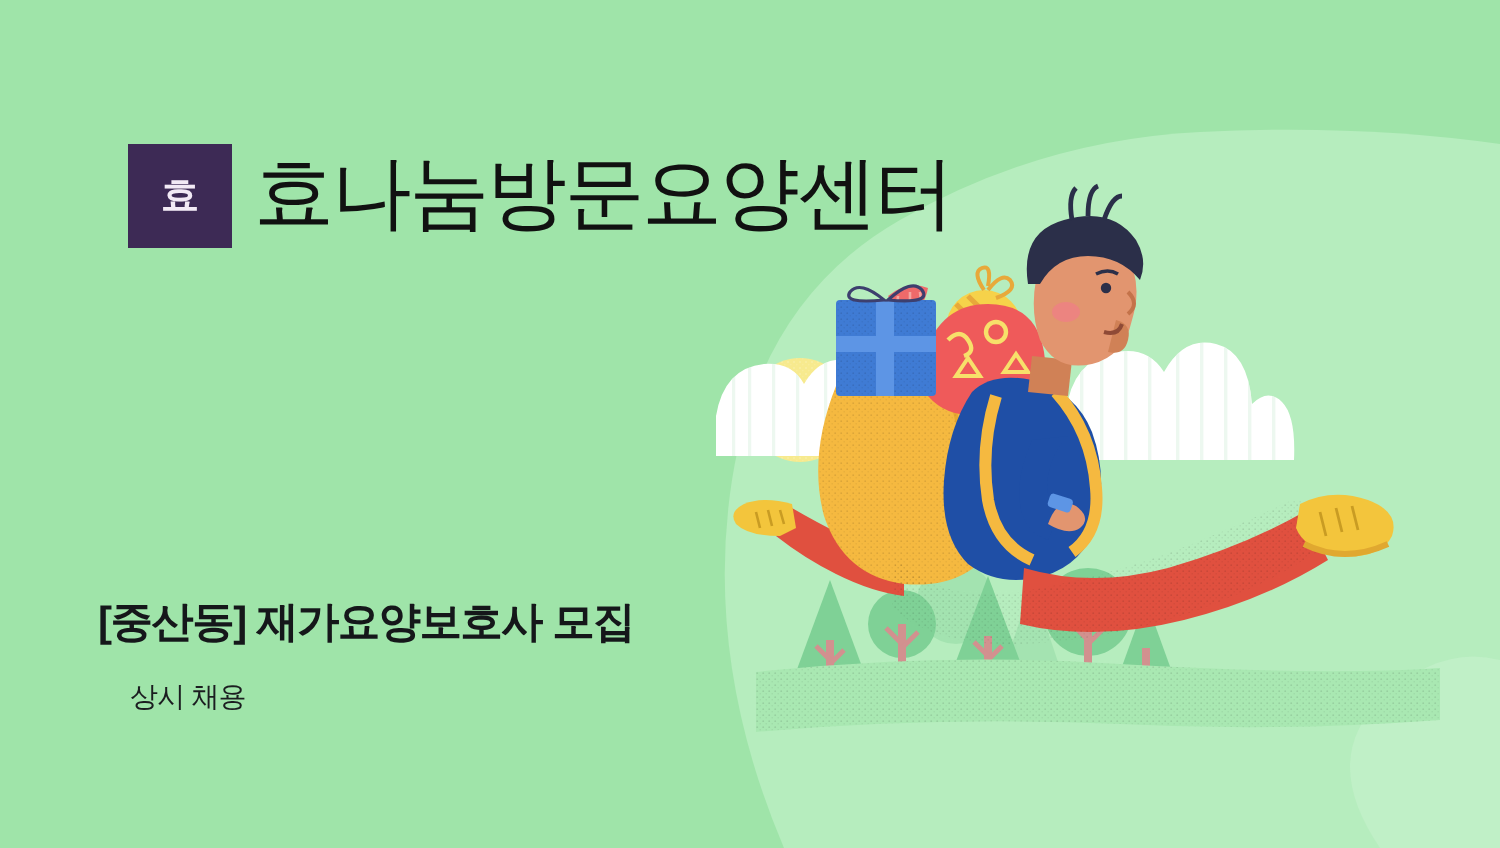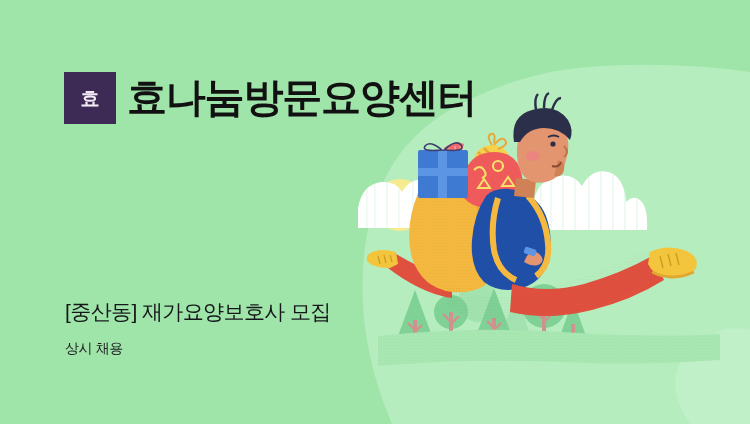--- a/index.html
+++ b/index.html
@@ -40,33 +40,33 @@
     font-weight: bold;
     line-height: 1;
     letter-spacing: 0;
   }
 
   .site-title {
     position: absolute;
     left: 127px;
     top: 70px;
     font-size: 40px;
-    font-weight: bold;
+    font-weight: normal;
     color: #111111;
     letter-spacing: -1.2px;
     white-space: nowrap;
     line-height: 54px;
   }
 
   .job-title {
     position: absolute;
-    left: 65px;
+    left: 49px;
     top: 298px;
     font-size: 21px;
-    font-weight: normal;
+    font-weight: bold;
     color: #15171a;
     letter-spacing: -0.6px;
     white-space: nowrap;
     line-height: 28px;
   }
 
   .job-sub {
     position: absolute;
     left: 65px;
     top: 338px;

